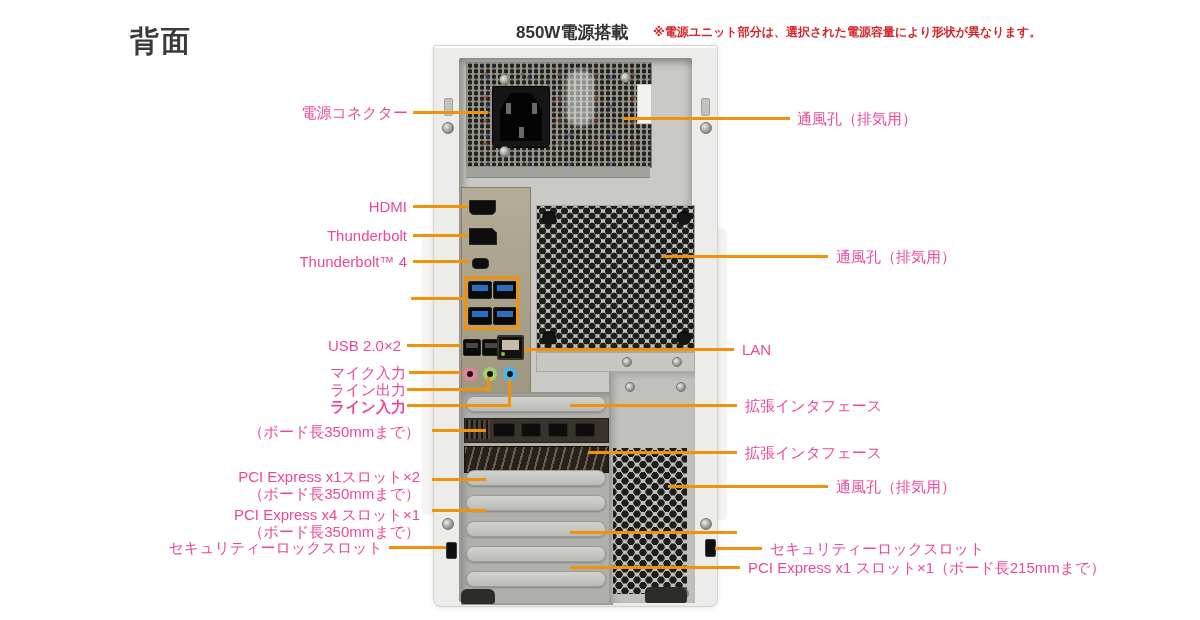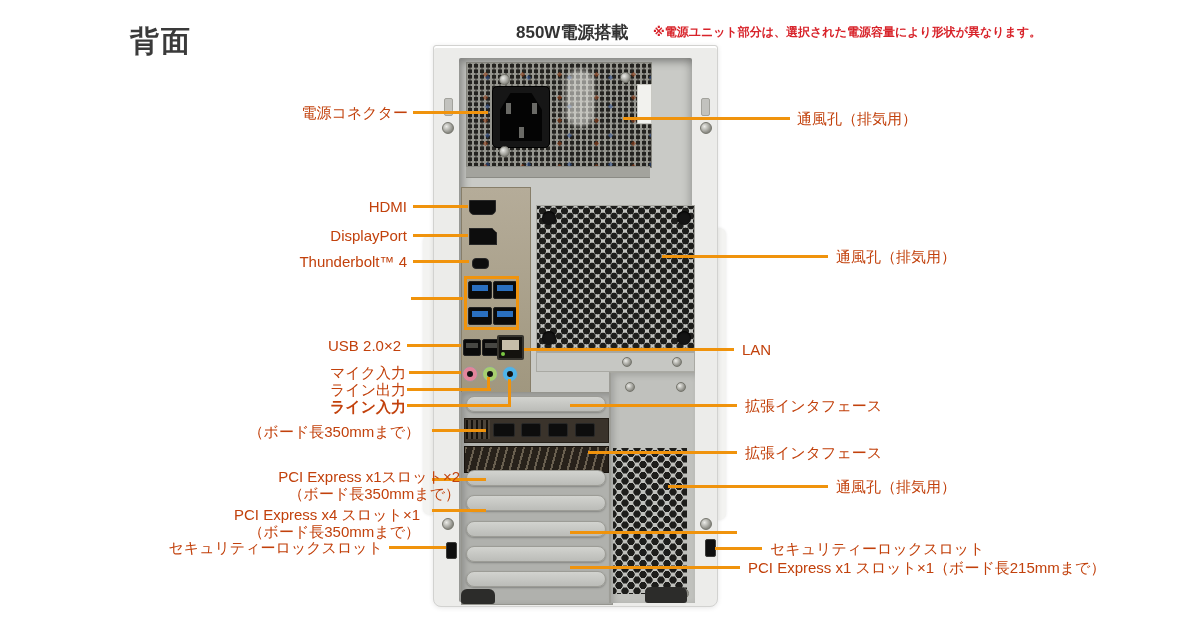--- a/index.html
+++ b/index.html
@@ -67,21 +67,21 @@
   .gpu-row2{background-color:#27211a;border:1px solid #17120c;
     background-image:repeating-linear-gradient(105deg, rgba(195,180,152,.42) 0 2px, transparent 2px 8px);}
   .sub-panel{background:#c0c1bd;border-left:2px solid #9d9d97;border-top:1px solid #a8a8a2;
              box-shadow:inset 3px 2px 6px rgba(0,0,0,.16);}
   .lock{background:#0f0f0f;border:1px solid #3c3c3a;border-radius:2px;}
   .foot{background:#2c2c2a;border-radius:6px 6px 3px 3px;}
   
   .line{height:3px;background:#F0930C;}
   .vline{width:3px;background:#F0930C;}
   .obox{border:3px solid #F0930C;box-sizing:border-box;background:transparent;}
-  .lbl{position:absolute;font-size:15px;color:#c2410c;white-space:nowrap;line-height:17px;}
+  .lbl{position:absolute;font-size:15px;color:#ec4899;white-space:nowrap;line-height:17px;}
   .lbl.r{text-align:right;}
   .lbl .b{display:block;}
 </style>
 </head>
 <body>
 
 <div class="canvas">
 
   <div class="hdr-title">背面</div>
   <div class="hdr-psu">850W電源搭載</div>
@@ -183,30 +183,30 @@
   <div class="abs line" style="left:524px;top:348px;width:210px;"></div>
   <div class="abs line" style="left:570px;top:404px;width:167px;"></div>
   <div class="abs line" style="left:588px;top:451px;width:149px;"></div>
   <div class="abs line" style="left:668px;top:485px;width:160px;"></div>
   <div class="abs line" style="left:570px;top:531px;width:167px;"></div>
   <div class="abs line" style="left:715px;top:547px;width:47px;"></div>
   <div class="abs line" style="left:570px;top:566px;width:170px;"></div>
 
   <div class="lbl r" style="right:792px;top:104px;">電源コネクター</div>
   <div class="lbl r" style="right:793px;top:198px;">HDMI</div>
-  <div class="lbl r" style="right:793px;top:227px;">DisplayPort</div>
+  <div class="lbl r" style="right:793px;top:227px;">Thunderbolt</div>
   <div class="lbl r" style="right:793px;top:253px;">Thunderbolt™ 4</div>
   <div class="lbl r" style="right:799px;top:337px;">USB 2.0×2</div>
   <div class="lbl r" style="right:794px;top:364px;">マイク入力</div>
   <div class="lbl r" style="right:794px;top:381px;">ライン出力</div>
   <div class="lbl r" style="right:794px;top:398px;font-weight:bold;">ライン入力</div>
   <div class="lbl r" style="right:780px;top:423px;">
     <span class="b">（ボード長350mmまで）</span>
   </div>
-  <div class="lbl r" style="right:740px;top:468px;">
+  <div class="lbl r" style="right:780px;top:468px;">
     <span class="b">PCI Express x1スロット×2</span>
     <span class="b">（ボード長350mmまで）</span>
   </div>
   <div class="lbl r" style="right:780px;top:506px;">
     <span class="b">PCI Express x4 スロット×1</span>
     <span class="b">（ボード長350mmまで）</span>
   </div>
   <div class="lbl r" style="right:817px;top:539px;">セキュリティーロックスロット</div>
 
   <div class="lbl" style="left:797px;top:110px;">通風孔（排気用）</div>

